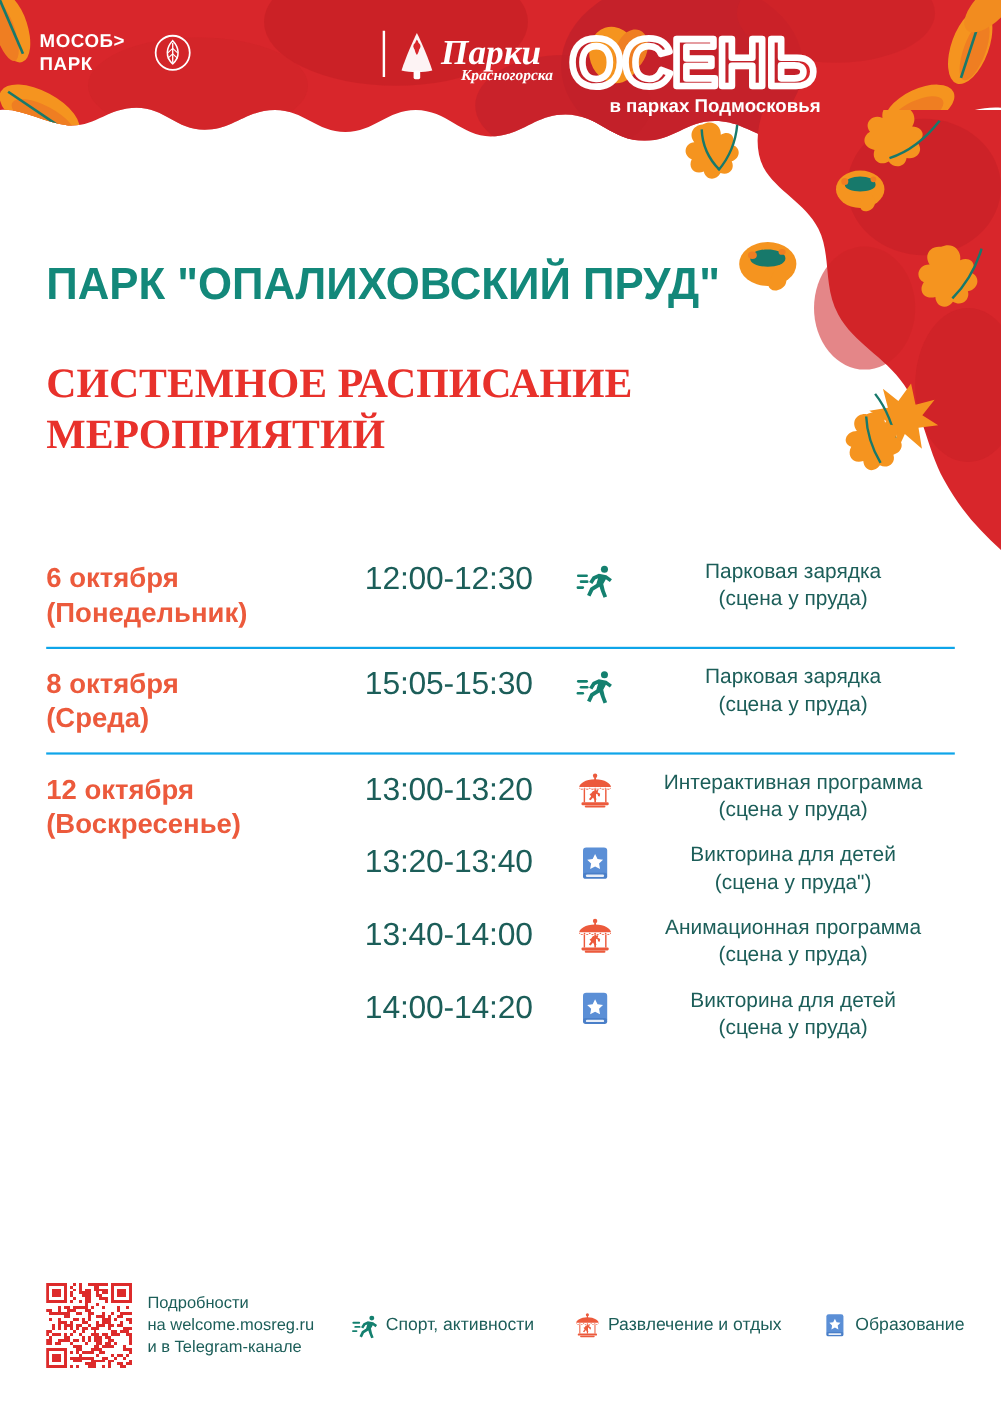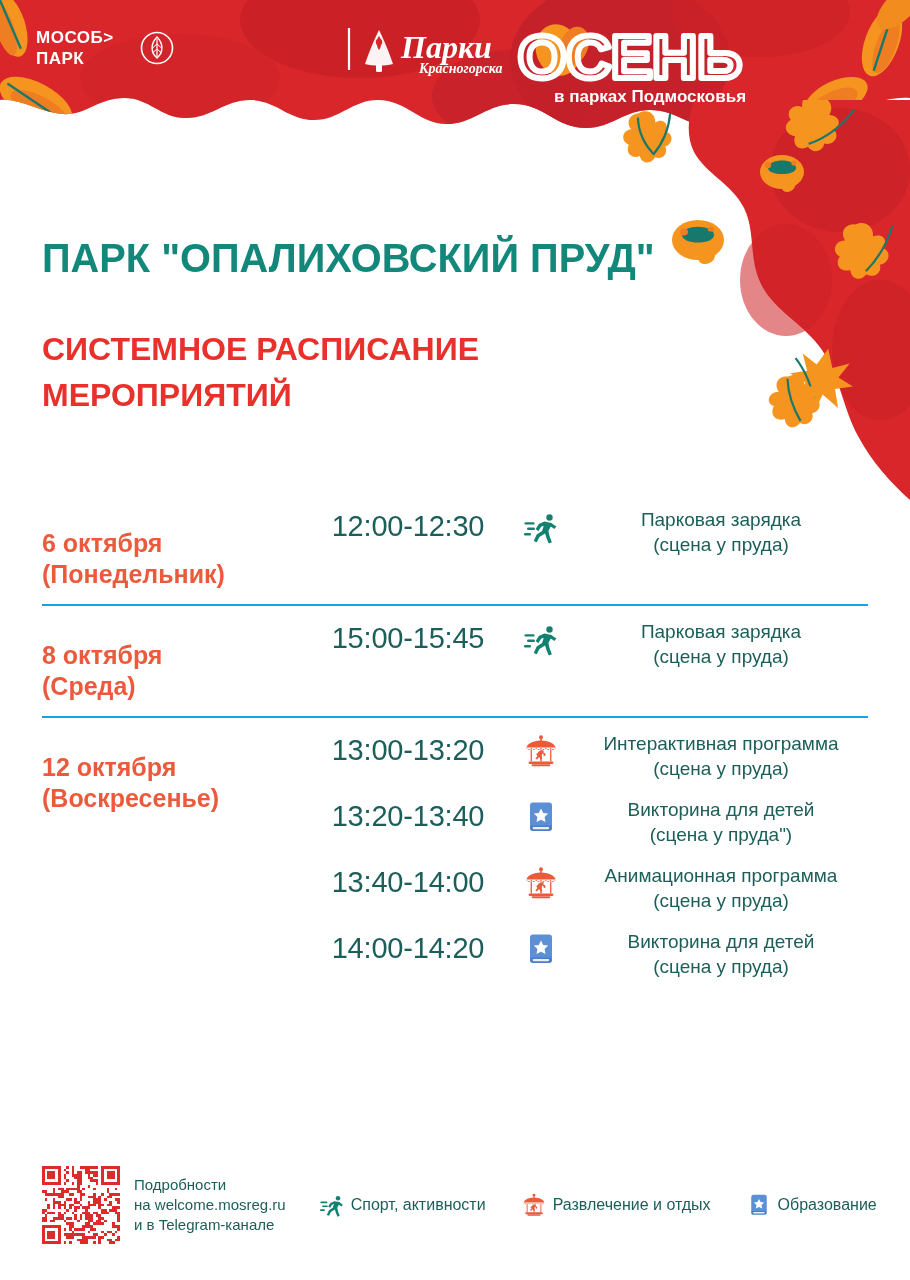--- a/index.html
+++ b/index.html
@@ -66,24 +66,25 @@
     letter-spacing:0px;
     line-height:52px;
     white-space:nowrap;
     font-stretch:condensed;
     transform:scaleX(0.97);
     transform-origin:left center;
   }
   .schedule-title {
     margin-top:42px;
     color:#E8312B;
-    font-size:32px;
+    font-size:38px;
     font-weight:bold;
     line-height:46px;
     letter-spacing:0px;
+    font-family:Liberation Serif, serif;
   }
 
   
   .schedule {
     position:absolute;
     left:42px; top:508px;
     width:826px;
     z-index:5;
   }
   .sched-group {
@@ -96,21 +97,20 @@
   .date-col {
     width:250px;
     flex:0 0 250px;
     padding-top:3px;
   }
   .date-main {
     color:#EC5A3C;
     font-size:25px;
     font-weight:bold;
     line-height:31px;
-    margin-top:17px;
   }
   .date-day {
     color:#EC5A3C;
     font-size:25px;
     font-weight:bold;
     line-height:31px;
   }
   .events-col { flex:1 1 auto; }
 
   .event-row {
@@ -383,21 +383,21 @@
           </div>
         </div>
       </div>
       <div class="sched-group">
         <div class="date-col">
           <div class="date-main">8 октября</div>
      <div class="date-day">(Среда)</div>
         </div>
         <div class="events-col">
           <div class="event-row">
-            <div class="event-time">15:00-15:45</div>
+            <div class="event-time">15:05-15:30</div>
        <div class="event-icon">
               <svg width="34" height="34" viewBox="0 0 34 34">
       <g fill="#14806F">
         <circle cx="25.5" cy="7.5" r="3.2"></circle>
         <path d="M20.4 11.6 l-5.6 2.4 -3.2 5.2 2.9 1.7 2.6 -4.1 2.6 -1.1 -1.6 5.3 -5.4 3.4 -3.0 6.6 3.1 1.3 2.6 -5.4 5.6 -3.4 1.5 4.4 2.2 5.6 3.2 -1.2 -2.1 -5.4 -1.4 -5.9 2.4 -4.4 3.6 2.5 1.9 -2.6 -5.0 -3.6z"></path>
         <rect x="0.5" y="12.2" width="10" height="2.4" rx="1.2"></rect>
         <rect x="3.0" y="17.6" width="8" height="2.4" rx="1.2"></rect>
         <rect x="0" y="23.0" width="7" height="2.4" rx="1.2"></rect>
       </g>
     </svg>

